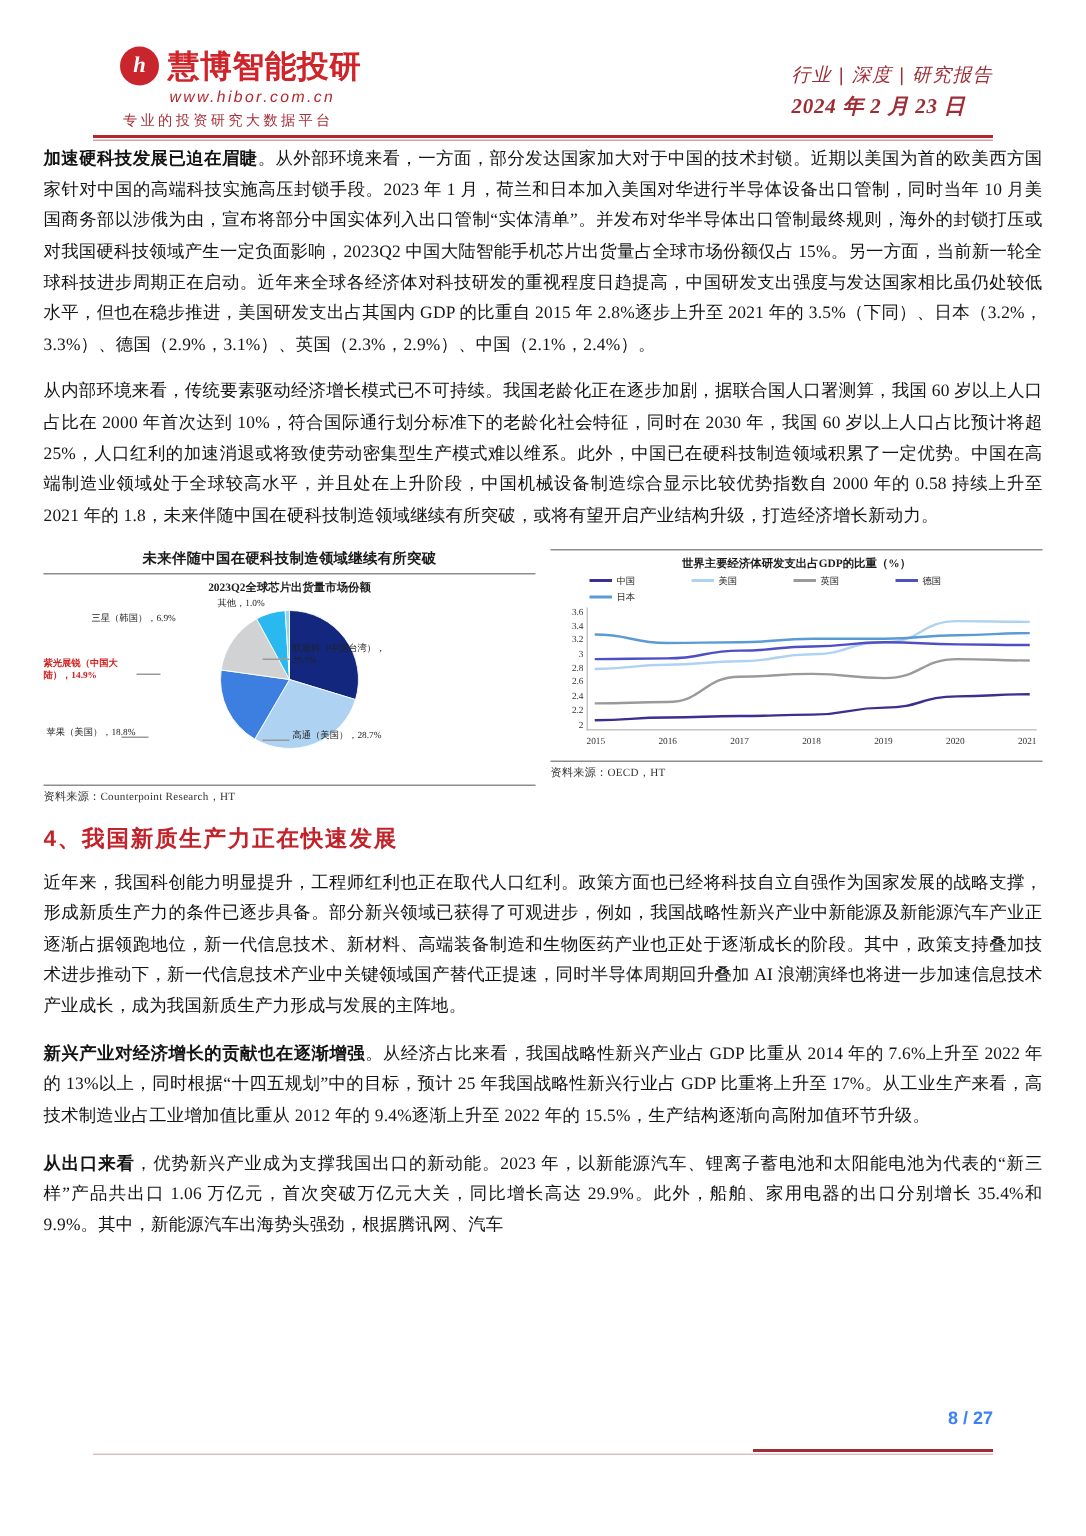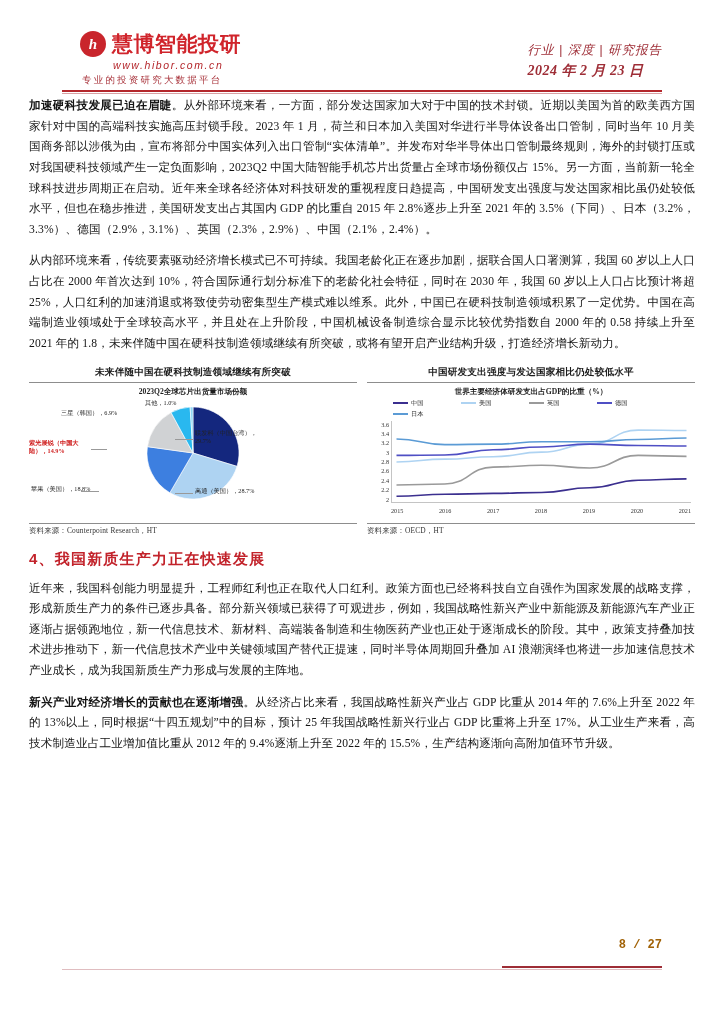--- a/index.html
+++ b/index.html
@@ -285,24 +285,24 @@
     font-weight: bold;
     color: #c2232b;
     letter-spacing: 1.2px;
   }
 
   
   .page-number {
     position: absolute;
     right: 62px;
     bottom: 72px;
-    font-family: Liberation Mono, monospace;
+    font-family: Liberation Sans, sans-serif;
     font-size: 12px;
     font-weight: bold;
-    color: #a16207;
+    color: #3b82f6;
   }
   .footer-rule {
     position: absolute;
     right: 62px;
     bottom: 56px;
     width: 160px;
     height: 2px;
     background: #9e2d36;
   }
   .footer-rule-thin {
@@ -370,21 +370,20 @@
             <div class="pie-leader" style="left:146px; top:94px; width:18px;"></div>
             <div class="pie-leader" style="left:52px; top:92px; width:18px;"></div>
             <div class="pie-leader" style="left:62px; top:50px; width:16px;"></div>
           </div>
         </div>
         <div class="chart-foot-rule"></div>
         <div class="chart-source">资料来源：Counterpoint Research，HT</div>
       </div>
 
       <div class="chart-box">
-        <div class="chart-title">中国研发支出强度与发达国家相比仍处较低水平</div>
         <div class="chart-rule"></div>
         <div class="chart-sub">世界主要经济体研发支出占GDP的比重（%）</div>
         <div class="chart-area">
           <div class="line-wrap">
             <div class="legend" id="legend-host">
                 <div class="legend-item">
                   <span class="legend-swatch" style="background: rgb(59, 47, 143);"></span>
                   <span>中国</span>
                 </div>
                 <div class="legend-item">
@@ -438,20 +437,21 @@
       </div>
 
     </div>
 
     <h2 class="section-head">4、我国新质生产力正在快速发展</h2>
 
     <p class="para">近年来，我国科创能力明显提升，工程师红利也正在取代人口红利。政策方面也已经将科技自立自强作为国家发展的战略支撑，形成新质生产力的条件已逐步具备。部分新兴领域已获得了可观进步，例如，我国战略性新兴产业中新能源及新能源汽车产业正逐渐占据领跑地位，新一代信息技术、新材料、高端装备制造和生物医药产业也正处于逐渐成长的阶段。其中，政策支持叠加技术进步推动下，新一代信息技术产业中关键领域国产替代正提速，同时半导体周期回升叠加 AI 浪潮演绎也将进一步加速信息技术产业成长，成为我国新质生产力形成与发展的主阵地。</p>
 
     <p class="para"><b>新兴产业对经济增长的贡献也在逐渐增强</b><span>。从经济占比来看，我国战略性新兴产业占 GDP 比重从 2014 年的 7.6%上升至 2022 年的 13%以上，同时根据“十四五规划”中的目标，预计 25 年我国战略性新兴行业占 GDP 比重将上升至 17%。从工业生产来看，高技术制造业占工业增加值比重从 2012 年的 9.4%逐渐上升至 2022 年的 15.5%，生产结构逐渐向高附加值环节升级。</span></p>
 
+    <p class="para"><b>从出口来看</b><span>，优势新兴产业成为支撑我国出口的新动能。2023 年，以新能源汽车、锂离子蓄电池和太阳能电池为代表的“新三样”产品共出口 1.06 万亿元，首次突破万亿元大关，同比增长高达 29.9%。此外，船舶、家用电器的出口分别增长 35.4%和 9.9%。其中，新能源汽车出海势头强劲，根据腾讯网、汽车</span></p>
 
   </div>
 
   <div class="page-number">8 / 27</div>
   <div class="footer-rule"></div>
   <div class="footer-rule-thin"></div>
 
 </div>
 
 </body></html>

